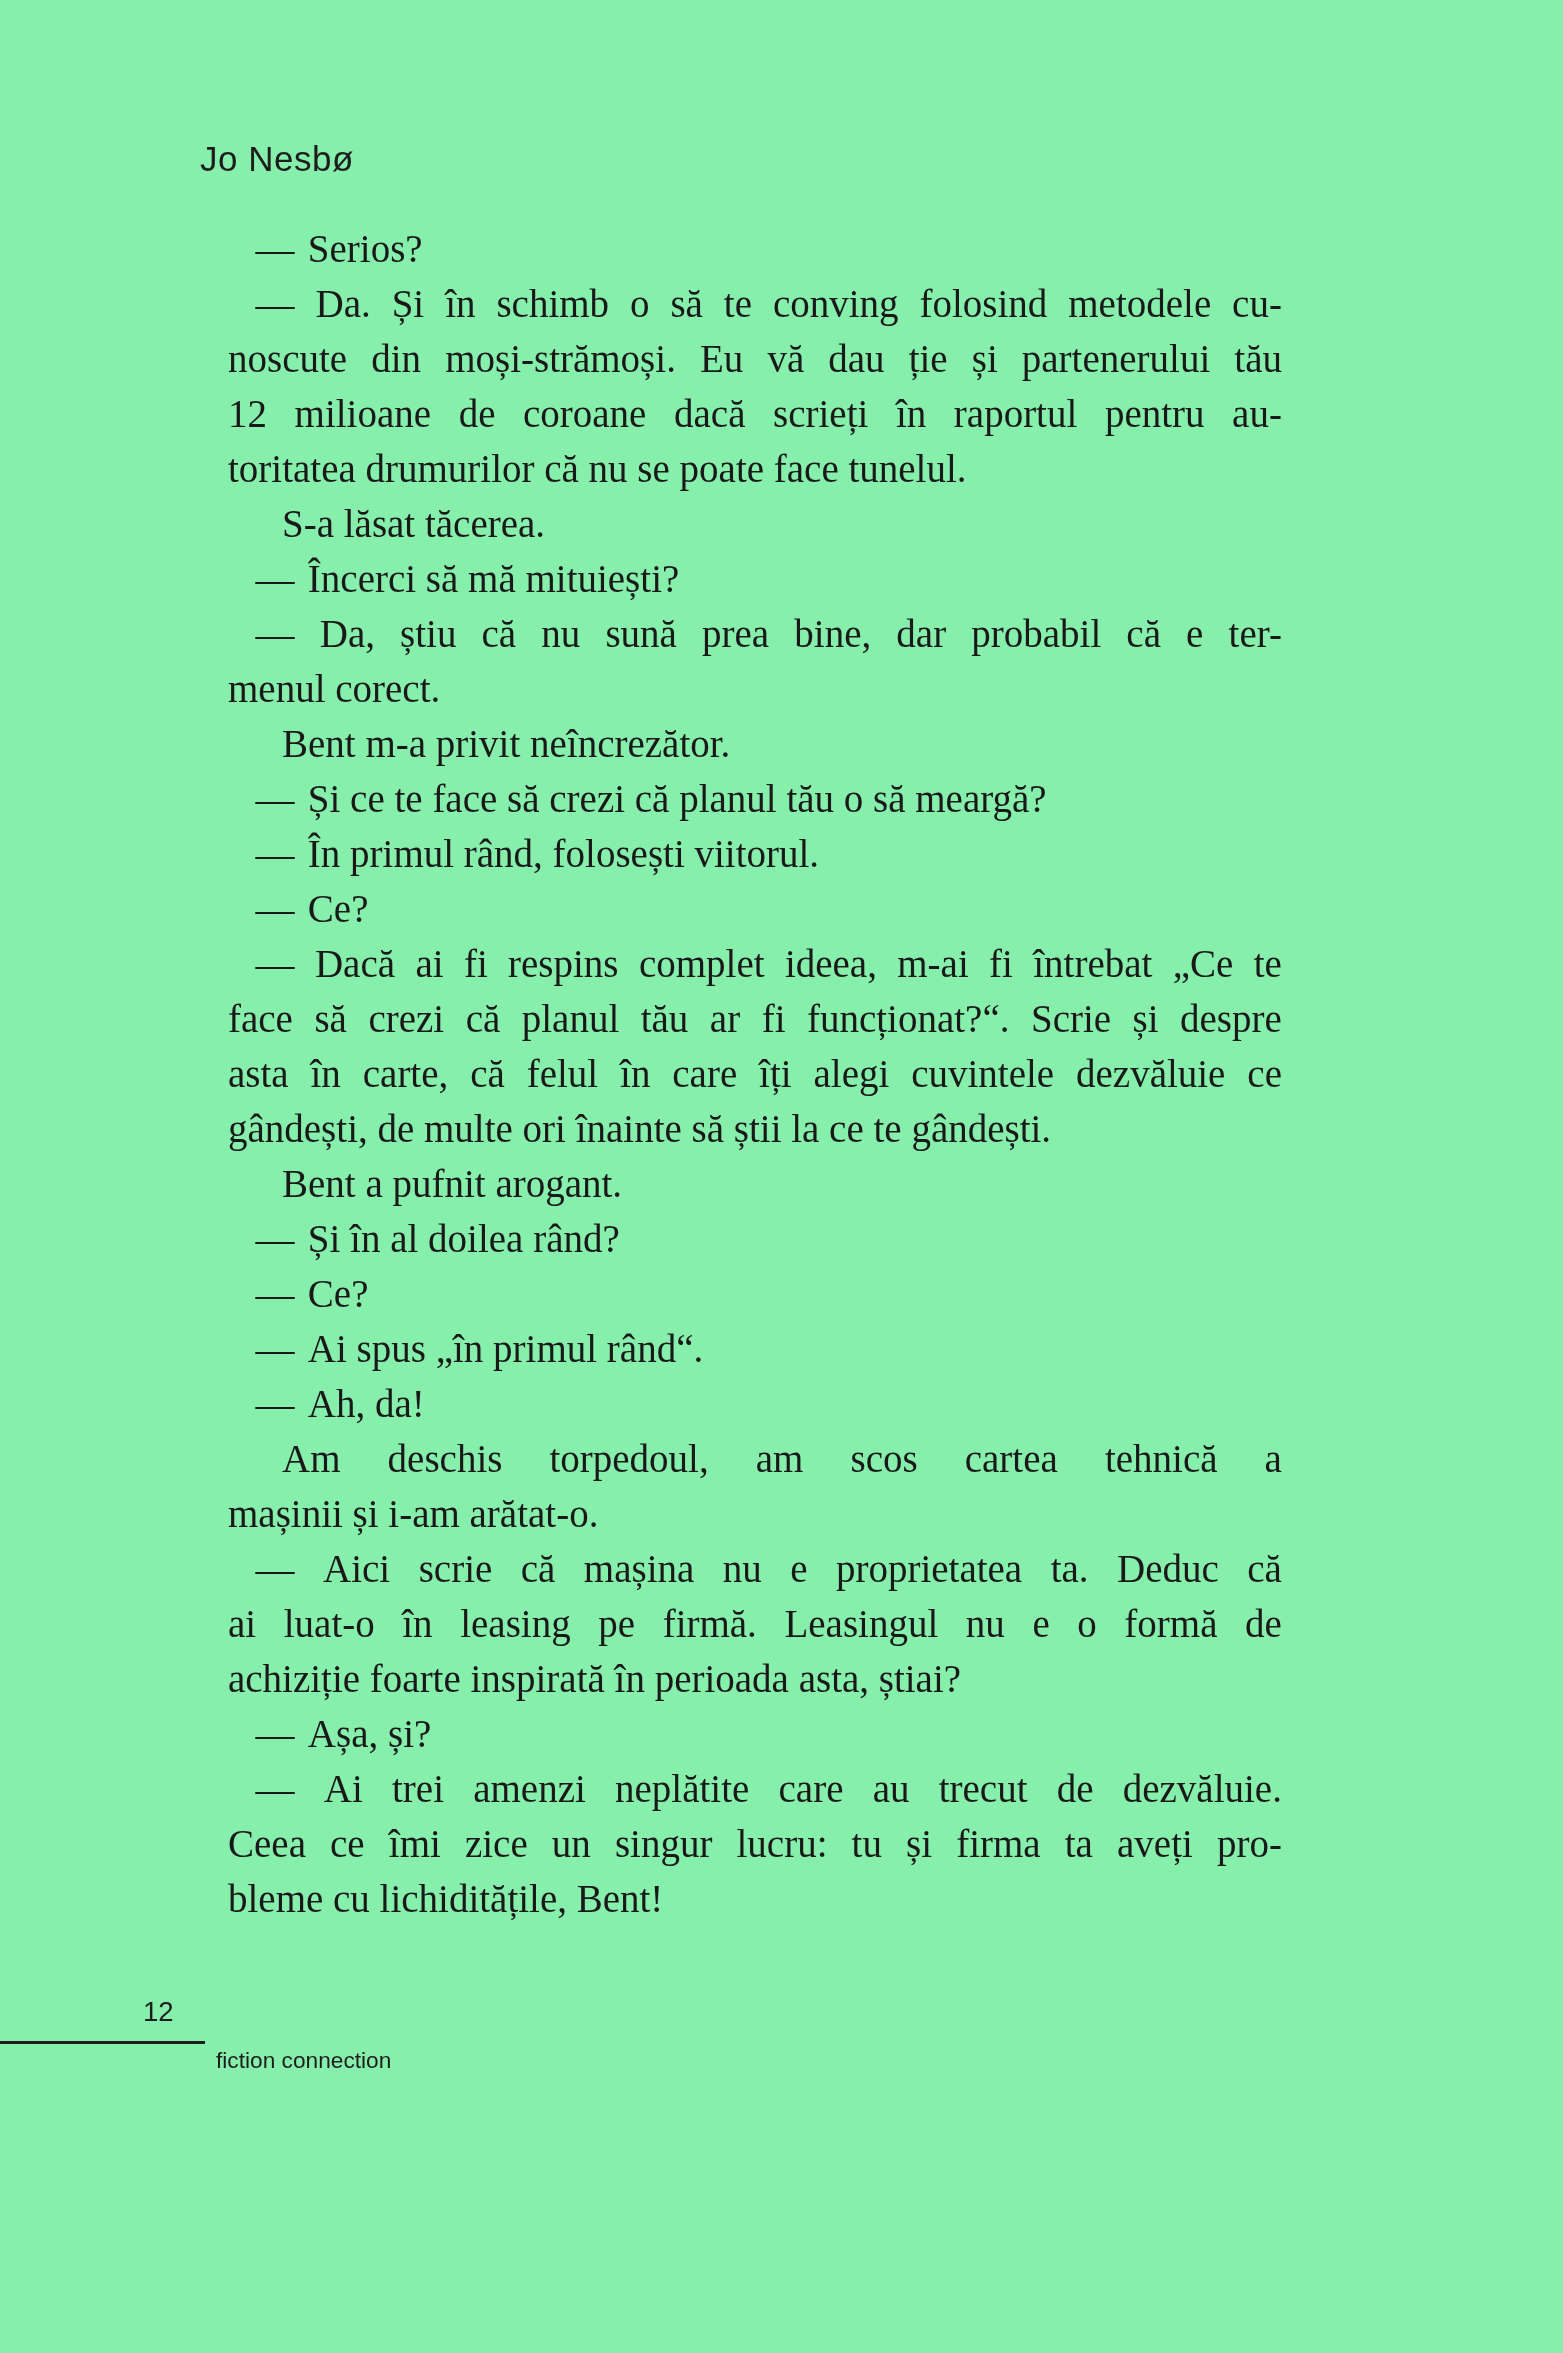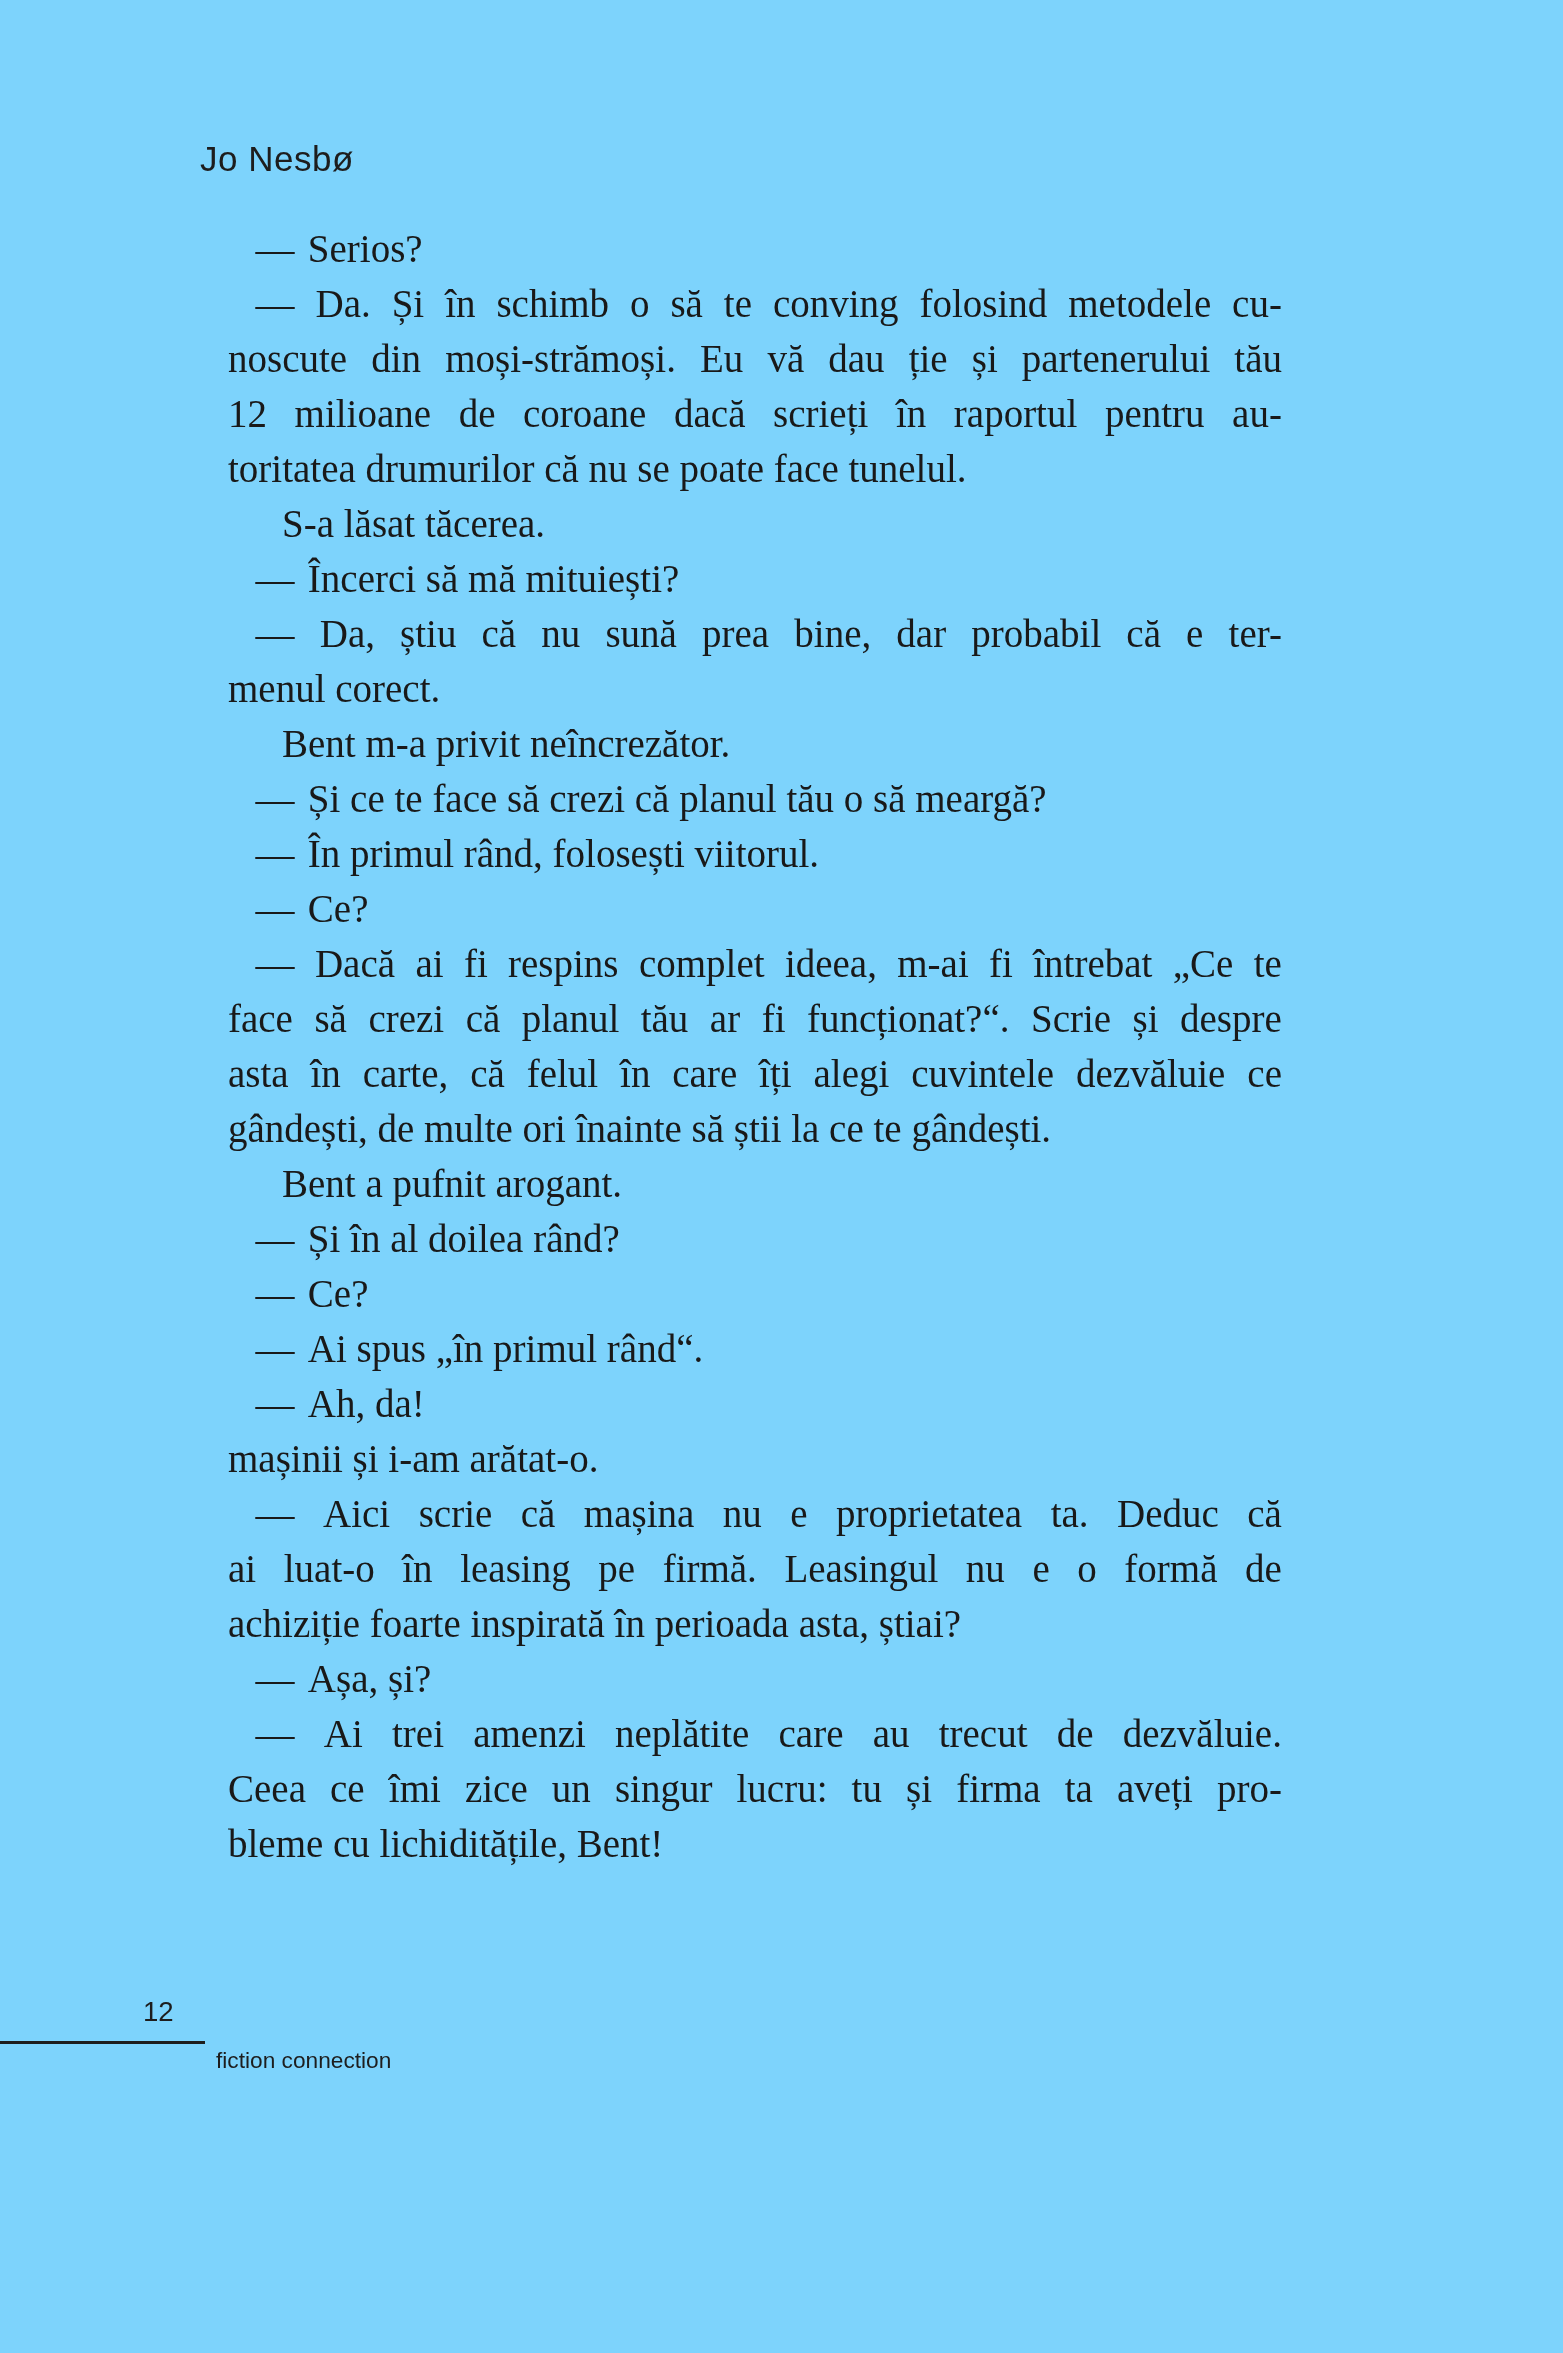--- a/index.html
+++ b/index.html
@@ -1,20 +1,20 @@
 <!DOCTYPE html>
 <html><head>
 <meta charset="utf-8">
 <style>
   html,body{margin:0;padding:0;background:#e8e8e8;}
   .page{
     position:relative;
     width:1563px;height:2353px;
     margin:0 auto;
-    background:#7dd3fc;
+    background:#86efac;
     overflow:hidden;
     font-family:"Liberation Serif","DejaVu Serif",serif;
     color:#191919;
   }
   .running-header{
     position:absolute;left:200px;top:140px;
     font-family:"Liberation Sans","DejaVu Sans",sans-serif;
     font-size:35px;line-height:1.1;letter-spacing:0.5px;
     color:#1d1d1d;
   }
@@ -155,20 +155,30 @@
         <span>cuvintele</span>
         <span>dezvăluie</span>
         <span>ce</span>
       </div>
       <div class="line">gândești, de multe ori înainte să știi la ce te gândești.</div>
       <div class="line indent-narrative">Bent a pufnit arogant.</div>
       <div class="line indent-dialogue"><span class="dash">—</span>Și în al doilea rând?</div>
       <div class="line indent-dialogue"><span class="dash">—</span>Ce?</div>
       <div class="line indent-dialogue"><span class="dash">—</span>Ai spus „în primul rând“.</div>
       <div class="line indent-dialogue"><span class="dash">—</span>Ah, da!</div>
+      <div class="line justify indent-narrative">
+        <span>Am</span>
+        <span>deschis</span>
+        <span>torpedoul,</span>
+        <span>am</span>
+        <span>scos</span>
+        <span>cartea</span>
+        <span>tehnică</span>
+        <span>a</span>
+      </div>
       <div class="line">mașinii și i-am arătat-o.</div>
       <div class="line justify indent-dialogue">
         <span>—</span>
         <span>Aici</span>
         <span>scrie</span>
         <span>că</span>
         <span>mașina</span>
         <span>nu</span>
         <span>e</span>
         <span>proprietatea</span>

